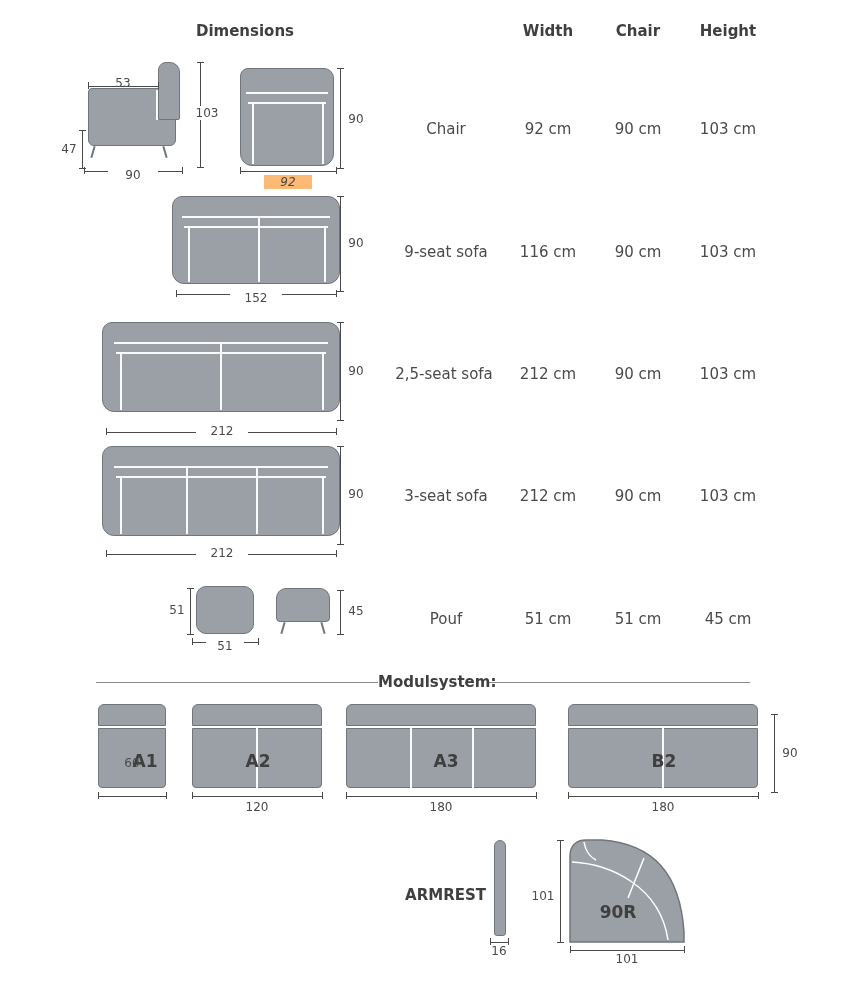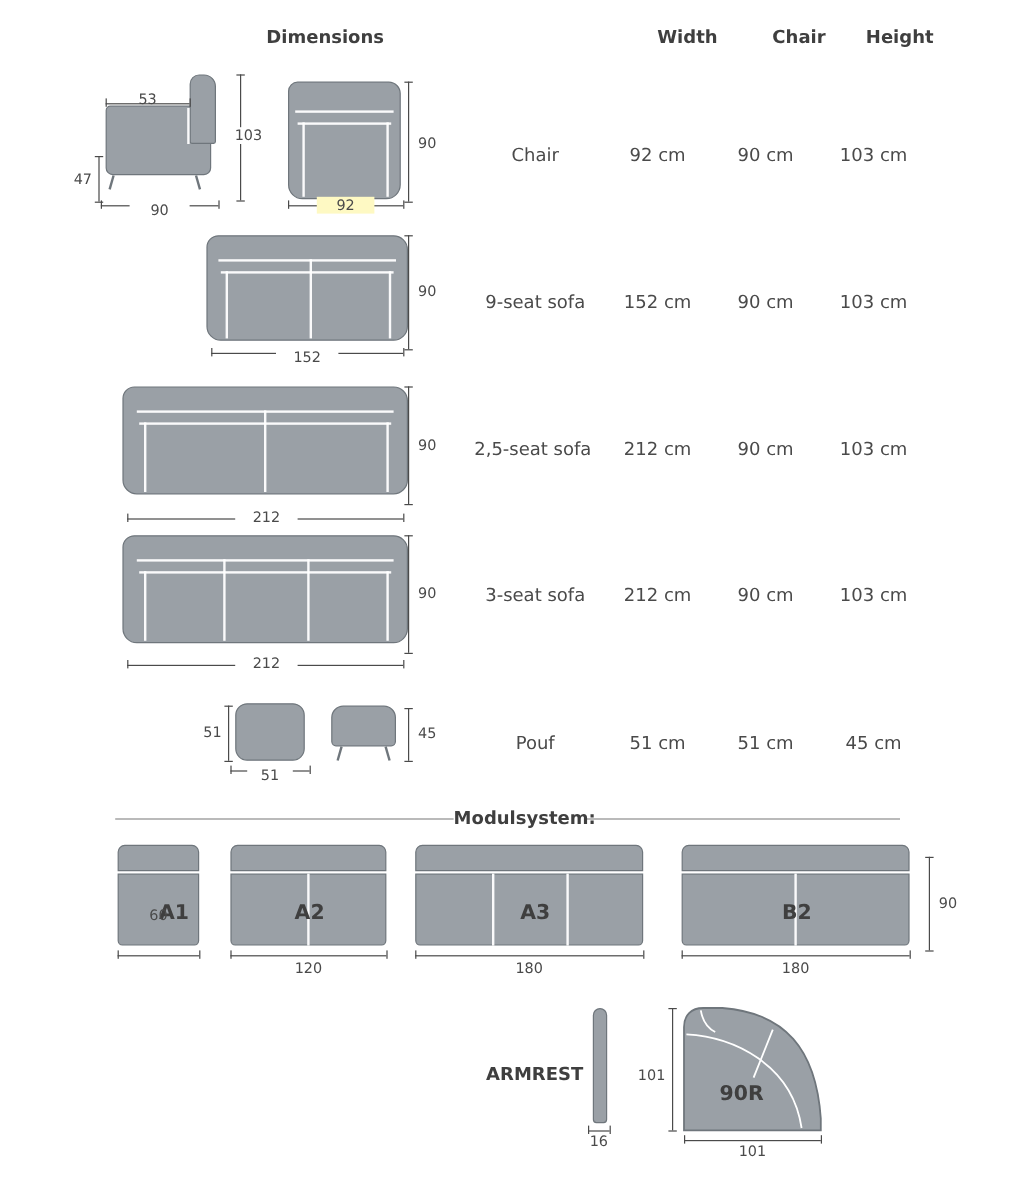--- a/index.html
+++ b/index.html
@@ -6,21 +6,21 @@
   body{
     width:846px;height:1000px;
     background:#ffffff;
     font-family:"DejaVu Sans", sans-serif;
     color:#4a4a4a;
     position:relative;
     overflow:hidden;
   }
   .abs{position:absolute;}
   .hdr{
-    font-size:15px;font-weight:bold;color:#3f3f3f;text-align:right;
+    font-size:15px;font-weight:bold;color:#3f3f3f;text-align:center;
   }
   .cell{
     font-size:15px;color:#4a4a4a;text-align:center;
   }
   .dimlabel{font-size:12px;color:#4a4a4a;text-align:center;}
   .modlabel{
     font-size:17px;font-weight:bold;color:#3f3f3f;text-align:center;
   }
   
   .body{
@@ -88,21 +88,21 @@
   <div class="body" style="left:4px;top:6px;width:94px;height:98px;border-radius:8px 10px 12px 12px;"></div>
   <div class="seam hseam" style="left:10px;top:30px;width:82px;"></div>
   <div class="seam hseam" style="left:12px;top:40px;width:78px;"></div>
   <div class="seam vseam" style="left:16px;top:40px;height:62px;"></div>
   <div class="seam vseam" style="left:86px;top:40px;height:62px;"></div>
 </div>
 
 <div class="abs dline h" style="left:240px;top:171px;width:96px;"></div>
 <div class="abs tick v" style="left:240px;top:167px;"></div>
 <div class="abs tick v" style="left:336px;top:167px;"></div>
-<div class="abs dimlabel" style="left:264px;top:164px;width:48px;background:#fef9c3;">92</div>
+<div class="abs dimlabel" style="left:264px;top:175px;width:48px;background:#fdba74;font-style:italic;">92</div>
 
 <div class="abs dline v" style="left:340px;top:68px;height:100px;"></div>
 <div class="abs tick h" style="left:337px;top:68px;"></div>
 <div class="abs tick h" style="left:337px;top:168px;"></div>
 <div class="abs dimlabel" style="left:344px;top:112px;width:24px;">90</div>
 
 <div class="abs cell" style="left:386px;top:120px;width:120px;">Chair</div>
 <div class="abs cell" style="left:498px;top:120px;width:100px;">92 cm</div>
 <div class="abs cell" style="left:588px;top:120px;width:100px;">90 cm</div>
 <div class="abs cell" style="left:678px;top:120px;width:100px;">103 cm</div>
@@ -118,21 +118,21 @@
 <div class="abs dline h" style="left:176px;top:294px;width:160px;"></div>
 <div class="abs tick v" style="left:176px;top:290px;"></div>
 <div class="abs tick v" style="left:336px;top:290px;"></div>
 <div class="abs dimlabel" style="left:230px;top:291px;width:52px;background:#fff;">152</div>
 <div class="abs dline v" style="left:340px;top:196px;height:95px;"></div>
 <div class="abs tick h" style="left:337px;top:196px;"></div>
 <div class="abs tick h" style="left:337px;top:291px;"></div>
 <div class="abs dimlabel" style="left:344px;top:236px;width:24px;">90</div>
 
 <div class="abs cell" style="left:386px;top:243px;width:120px;">9-seat sofa</div>
-<div class="abs cell" style="left:498px;top:243px;width:100px;">152 cm</div>
+<div class="abs cell" style="left:498px;top:243px;width:100px;">116 cm</div>
 <div class="abs cell" style="left:588px;top:243px;width:100px;">90 cm</div>
 <div class="abs cell" style="left:678px;top:243px;width:100px;">103 cm</div>
 
 <div class="abs" style="left:100px;top:316px;width:246px;height:100px;">
   <div class="body" style="left:2px;top:6px;width:238px;height:90px;border-radius:10px 12px 12px 12px;"></div>
   <div class="seam hseam" style="left:14px;top:26px;width:214px;"></div>
   <div class="seam hseam" style="left:16px;top:36px;width:210px;"></div>
   <div class="seam vseam" style="left:20px;top:36px;height:58px;"></div>
   <div class="seam vseam" style="left:120px;top:26px;height:68px;"></div>
   <div class="seam vseam" style="left:222px;top:36px;height:58px;"></div>

